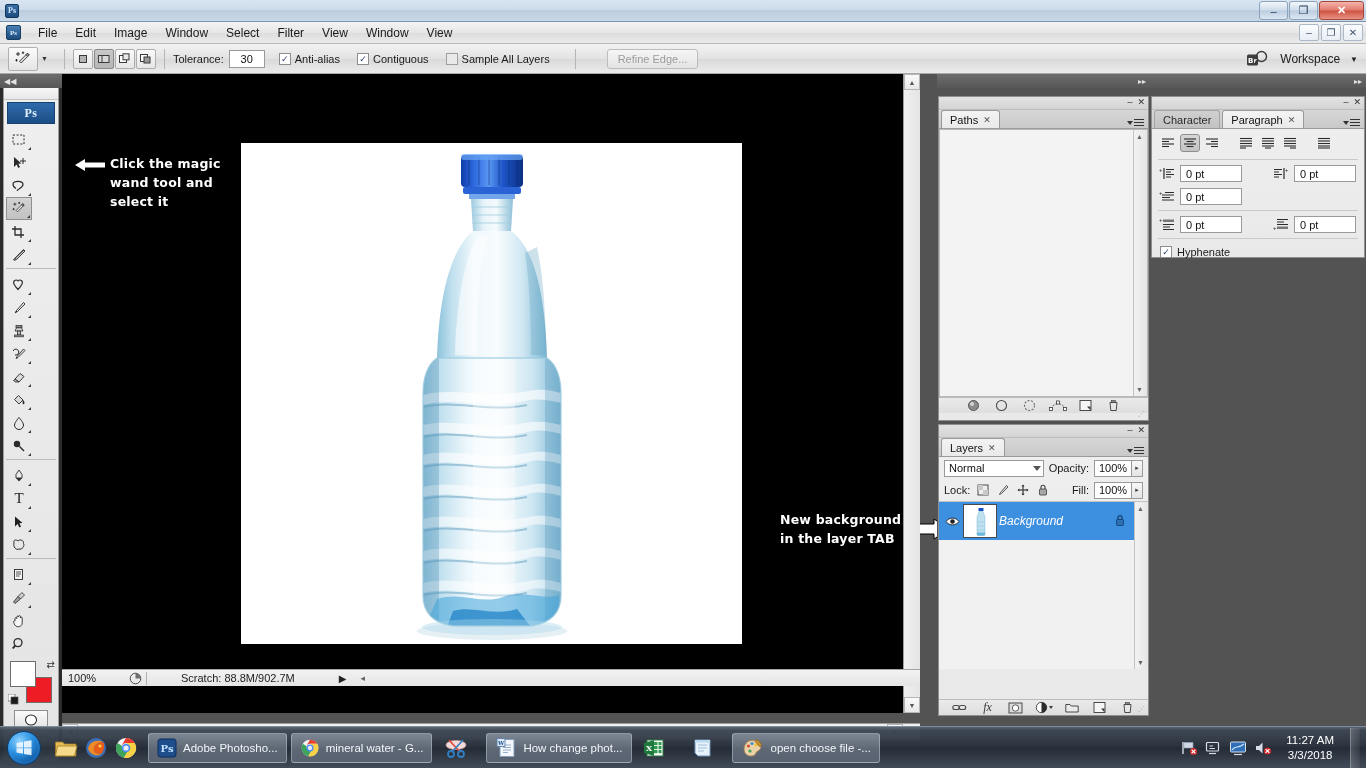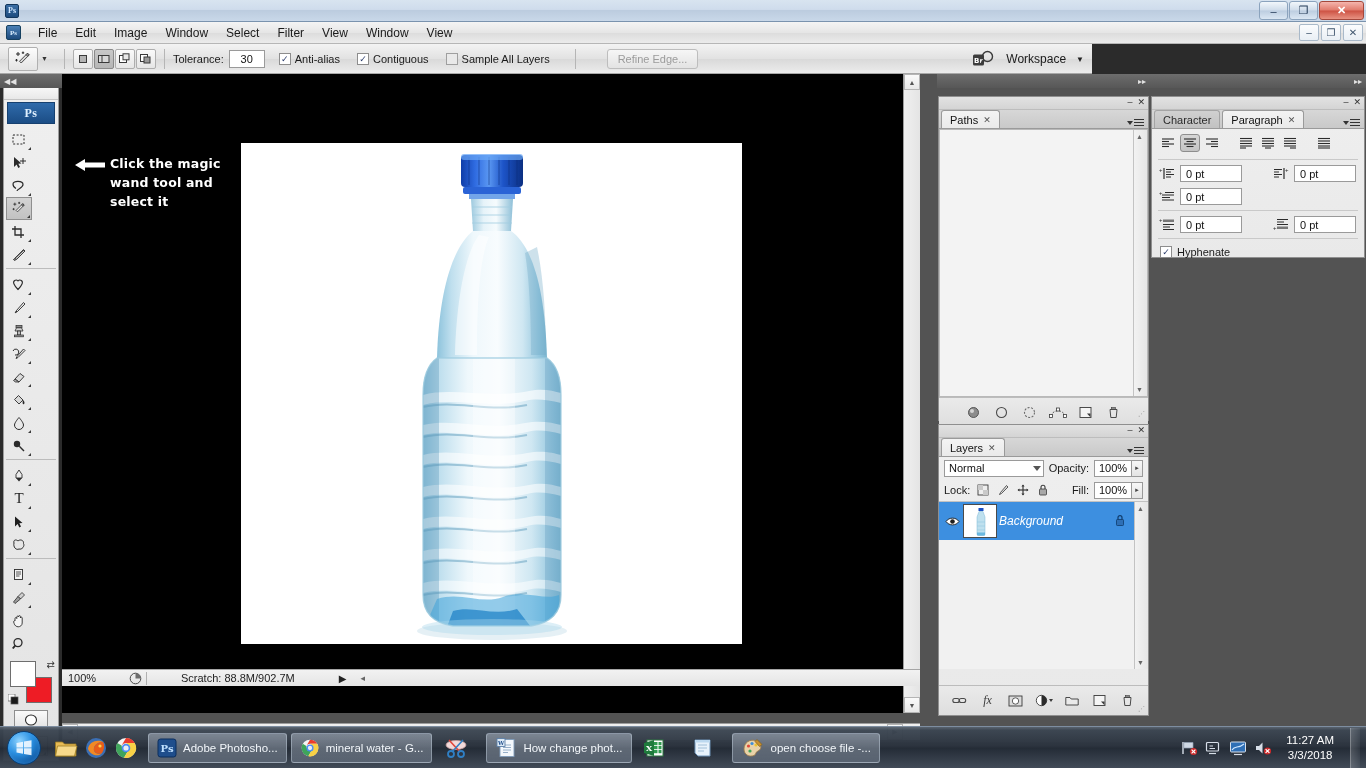--- a/index.html
+++ b/index.html
@@ -62,21 +62,21 @@
   .doc-btn {
     width:20px;height:17px;
     background:linear-gradient(to bottom,#fbfcfd,#e9eff5);
     border:1px solid #a9b9c9; border-radius:2px;
     display:flex;align-items:center;justify-content:center;
     font-size:10px;color:#40566e;
   }
 
   
   .optbar {
-    position:absolute; left:0; top:44px; width:1092px; height:30px;
+    position:absolute; left:0; top:44px; width:1366px; height:30px;
     background: linear-gradient(to bottom,#f3f3f3,#e2e2e2 50%,#d9d9d9 52%,#ececec);
     border-bottom:1px solid #a8a8a8;
     display:flex; align-items:center; padding-left:8px; gap:0;
   }
   .opt-toolbtn {
     width:30px;height:24px; display:flex;align-items:center;justify-content:center;
     background:linear-gradient(to bottom,#fcfcfc,#e4e4e4);
     border:1px solid #b0b0b0; border-radius:2px;
   }
   .opt-caret { margin-left:3px; margin-right:8px; font-size:7px; color:#333; }
@@ -239,21 +239,21 @@
   .pm-caret { width:0;height:0;border-left:3px solid transparent;border-right:3px solid transparent;border-top:4px solid #333; }
   .pm-lines { display:flex;flex-direction:column;gap:2px; }
   .pm-lines i { display:block;width:10px;height:1px;background:#333; }
 
   .paths-list { background:#f3f3f3; border:1px solid #b9b9b9; margin:0; position:relative; }
   .paths-scroll {
     position:absolute;right:0;top:0;width:14px;height:100%;
     background:linear-gradient(to right,#f2f2f2,#e6e6e6); border-left:1px solid #c3c3c3;
   }
   .panel-footer {
-    height:30px; display:flex;align-items:center;justify-content:center;gap:0;
+    height:16px; display:flex;align-items:center;justify-content:center;gap:0;
     background:linear-gradient(to bottom,#eaeaea,#dedede);
     border-top:1px solid #bcbcbc;
   }
   .pf-btn { width:28px;height:20px;display:flex;align-items:center;justify-content:center; }
 
   
   .lrow1, .lrow2 { display:flex;align-items:center;height:22px;padding:0 5px;gap:5px; }
   .lsel {
     width:110px;height:17px;background:#fff;border:1px solid #9a9a9a;
     font-size:11px;display:flex;align-items:center;padding-left:4px;position:relative;color:#111;
@@ -768,20 +768,27 @@
         <svg width="32" height="14" viewBox="0 0 32 14" style="position:absolute;left:0px;top:4px;">
           <path d="M1 7 L11 1 L11 4.5 L31 4.5 L31 9.5 L11 9.5 L11 13 Z" fill="#ffffff"></path>
         </svg>
         <div style="margin-left:36px;">
           <div>Click the magic</div>
           <div>wand tool and</div>
           <div>select it</div>
         </div>
       </div>
 
+      <div class="anno" style="left:718px;top:436px;width:150px;text-align:left;">
+        <div>New background</div>
+        <div>in the layer TAB</div>
+        <svg width="42" height="22" viewBox="0 0 42 22" style="position:absolute;left:128px;top:8px;">
+          <path d="M41 11 L26 1 L26 6 L1 6 L1 16 L26 16 L26 21 Z" fill="#ffffff" stroke="#000000" stroke-width="1"></path>
+        </svg>
+      </div>
 
       <div class="vscroll">
         <div class="sb-arrow" style="left:0;top:0;width:16px;height:16px;">▲</div>
         <div class="sb-arrow" style="left:0;bottom:0;width:16px;height:16px;">▼</div>
       </div>
 
       <div class="statusbar">
         <div class="st-zoom">100%</div>
         <div style="width:22px;display:flex;align-items:center;justify-content:center;">
           <svg width="13" height="13" viewBox="0 0 13 13">

